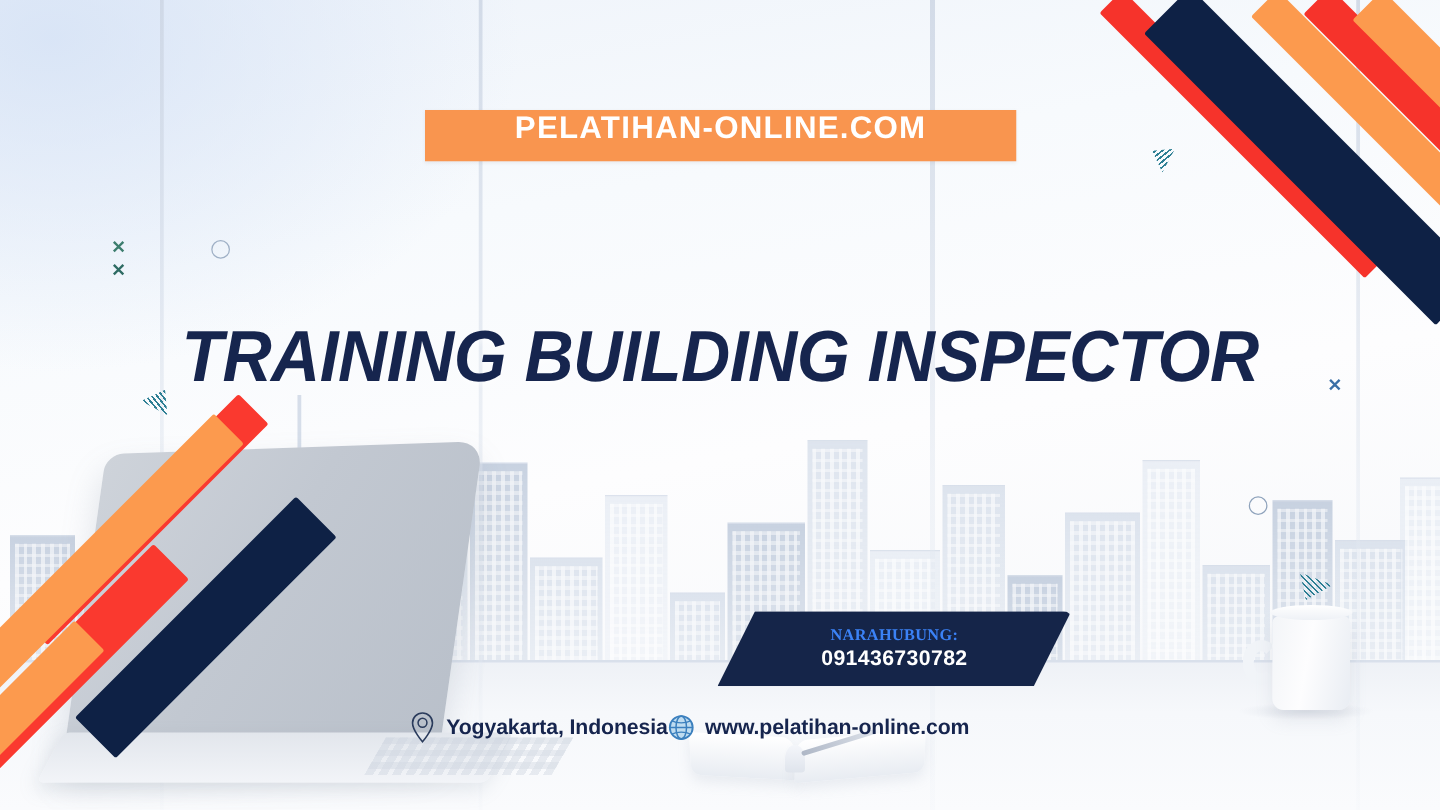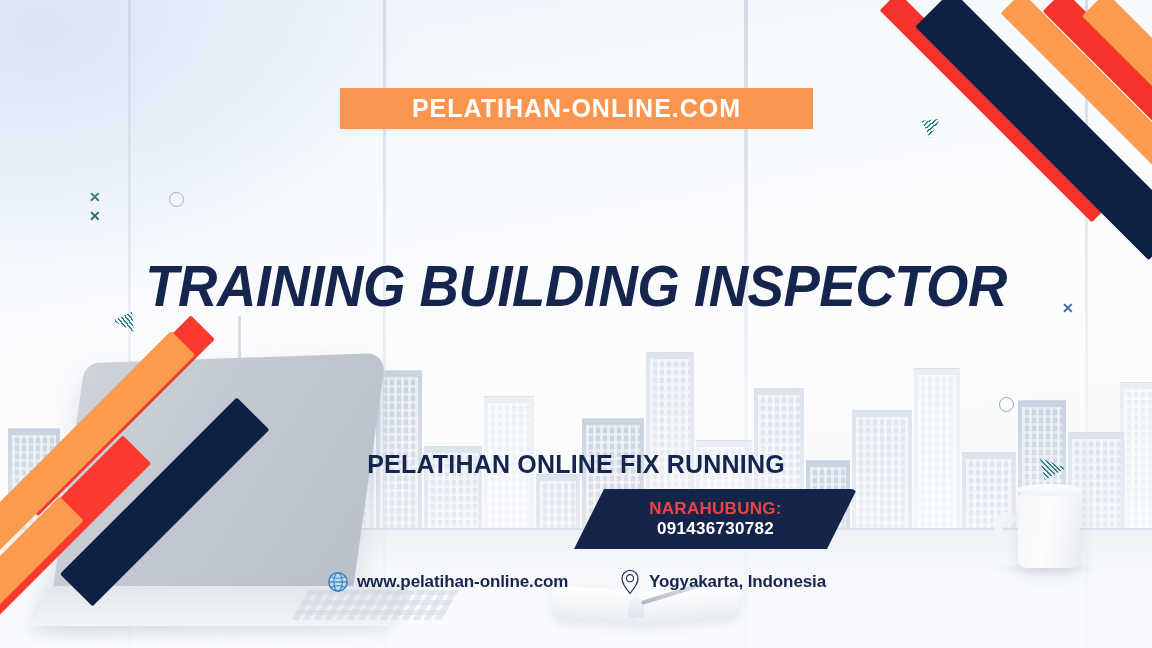--- a/index.html
+++ b/index.html
@@ -155,21 +155,21 @@
   .tri-hatch {
     position:absolute;
     background-image: repeating-linear-gradient(45deg, #2d7f94 0 1.4px, rgba(255,255,255,0) 1.4px 3.4px);
     clip-path: polygon(0 0, 100% 45%, 18% 100%);
   }
 
   
   .urlbar {
     position: absolute; left: 340px; top: 88px;
     width: 473px; height: 41px;
-    display: flex; align-items: center; justify-content: center;
+    display: flex; justify-content: center;
     box-shadow: 0 1px 3px rgba(120,110,100,0.10);
   }
   .urlbar span {
     color: #ffffff;
     font-size: 25px;
     font-weight: 700;
     letter-spacing: 1.0px;
   }
 
   
@@ -209,21 +209,21 @@
     transform: translateX(-8px);
   }
 
   .banner-navy {
     position: absolute; left: 247px; top: 0; width: 283px; height: 60px;
     clip-path: polygon(30px 0, 283px 0, 253px 60px, 0 60px);
     display: flex; flex-direction: column; align-items: center; justify-content: center;
     border-radius: 0 6px 6px 0;
   }
   .banner-navy .nh-label {
-    color: #ef4444; font-size: 17px; font-weight: 700; letter-spacing: .3px; line-height: 1.15;
+    color: #3b82f6; font-size: 13px; font-weight: 700; letter-spacing: .3px; line-height: 1.15; font-family: Liberation Serif, serif;
   }
   .banner-navy .nh-phone {
     color: #ffffff; font-size: 17px; font-weight: 700; letter-spacing: .3px; line-height: 1.25;
   }
 
   
   .contact-row {
     position: absolute; left: 327px; top: 566px;
     width: 540px; height: 32px;
     display: flex; align-items: center;
@@ -361,45 +361,44 @@
   <div class="tri-hatch" style="left:920px; top:119px; width:20px; height:18px; transform:rotate(96deg);"></div>
   <div class="tri-hatch" style="left:113px; top:311px; width:22px; height:20px; transform:rotate(186deg);"></div>
   <div class="tri-hatch" style="left:1040px;top:458px; width:26px; height:22px;"></div>
 
   <div class="urlbar" style="background:#F9954F;">
     <span>PELATIHAN-ONLINE.COM</span>
   </div>
 
   <div class="title">TRAINING BUILDING INSPECTOR</div>
 
-  <div class="subtitle">PELATIHAN ONLINE FIX RUNNING</div>
 
   <div class="banner-wrap">
     <div class="banner-navy" style="background:#152549;">
       <div class="nh-label">NARAHUBUNG:</div>
       <div class="nh-phone">091436730782</div>
     </div>
   </div>
 
   <div class="contact-row">
+
+    <div class="contact-item loc">
+      <svg class="ico" width="22" height="26" viewBox="0 0 24 30">
+        <path d="M12 1.6 C6.9 1.6 2.8 5.7 2.8 10.8 C2.8 17.6 12 28.2 12 28.2 S21.2 17.6 21.2 10.8 C21.2 5.7 17.1 1.6 12 1.6 Z" fill="none" stroke="#2A3B5C" stroke-width="1.5"></path>
+        <circle cx="12" cy="10.6" r="4.1" fill="none" stroke="#2A3B5C" stroke-width="1.4"></circle>
+      </svg>
+      <span class="txt">Yogyakarta, Indonesia</span>
+    </div>
 
     <div class="contact-item web">
       <svg class="ico" width="22" height="22" viewBox="0 0 24 24">
         <circle cx="12" cy="12" r="10" fill="#BFDCF0" stroke="#3C80BE" stroke-width="1.6"></circle>
         <ellipse cx="12" cy="12" rx="4.6" ry="10" fill="none" stroke="#3C80BE" stroke-width="1.3"></ellipse>
         <line x1="2" y1="12" x2="22" y2="12" stroke="#3C80BE" stroke-width="1.3"></line>
         <path d="M4 6.2 C8 8.6, 16 8.6, 20 6.2" fill="none" stroke="#3C80BE" stroke-width="1.1"></path>
         <path d="M4 17.8 C8 15.4, 16 15.4, 20 17.8" fill="none" stroke="#3C80BE" stroke-width="1.1"></path>
       </svg>
       <span class="txt">www.pelatihan-online.com</span>
     </div>
 
-    <div class="contact-item loc">
-      <svg class="ico" width="22" height="26" viewBox="0 0 24 30">
-        <path d="M12 1.6 C6.9 1.6 2.8 5.7 2.8 10.8 C2.8 17.6 12 28.2 12 28.2 S21.2 17.6 21.2 10.8 C21.2 5.7 17.1 1.6 12 1.6 Z" fill="none" stroke="#2A3B5C" stroke-width="1.5"></path>
-        <circle cx="12" cy="10.6" r="4.1" fill="none" stroke="#2A3B5C" stroke-width="1.4"></circle>
-      </svg>
-      <span class="txt">Yogyakarta, Indonesia</span>
-    </div>
-
   </div>
 
 </div>
 
 </body></html>

